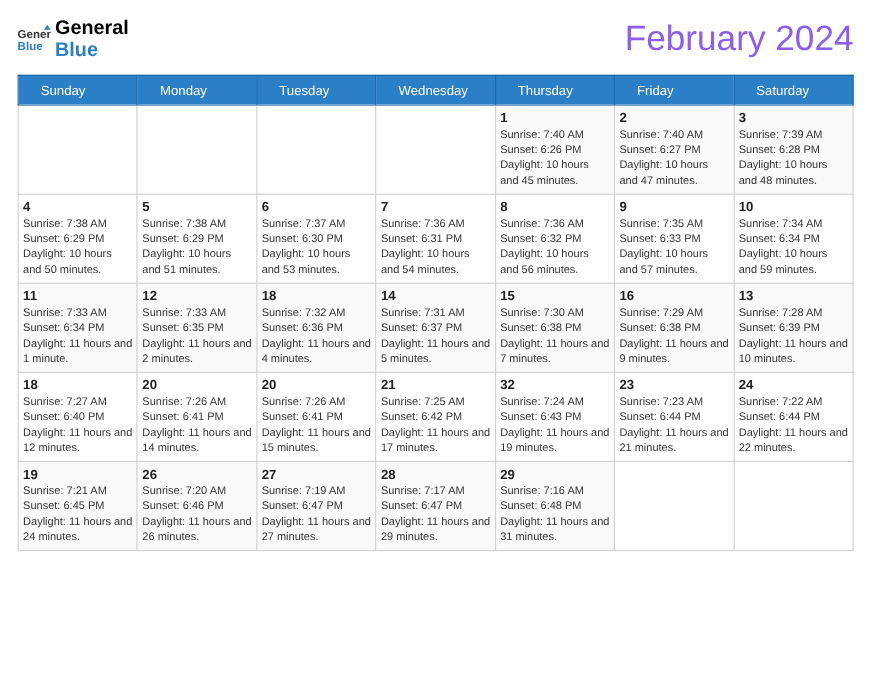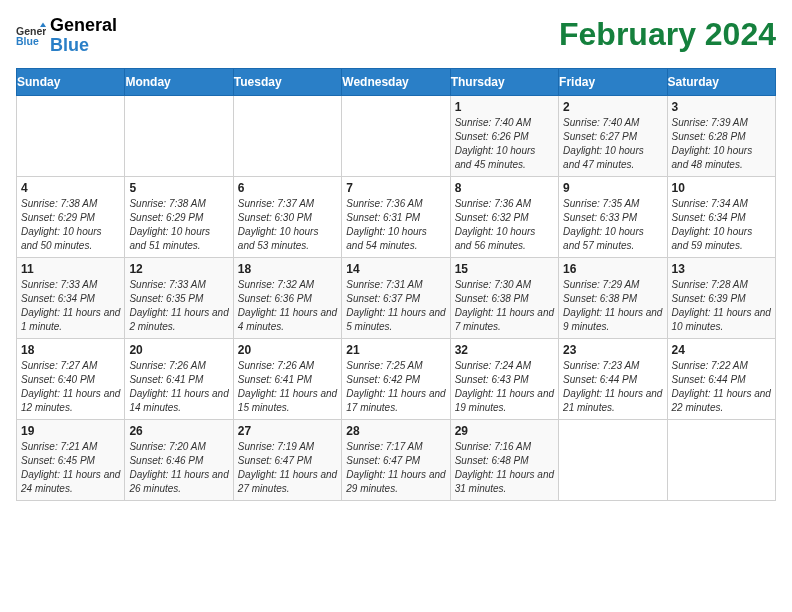--- a/index.html
+++ b/index.html
@@ -30,40 +30,40 @@
     .logo-text .blue { display: block; color: #2a7fc7; }
     .logo-icon {
       width: 30px;
       height: 30px;
     }
     .title-block {
       text-align: right;
     }
     .title-block h1 {
       font-size: 32px;
-      font-weight: bold;
-      color: #15803d;
+      font-weight: normal;
+      color: #8b5cf6;
     }
     .title-block h2 {
       font-size: 16px;
       font-weight: normal;
       color: #444;
     }
     table {
       width: 100%;
       border-collapse: collapse;
       font-size: 11px;
     }
     thead tr th {
       background-color: #2a7fc7;
       color: #fff;
       text-align: left;
-      padding: 6px 0;
+      padding: 6px 20px;
       font-size: 12px;
-      font-weight: bold;
+      font-weight: normal;
       border: 1px solid #1a6ab0;
     }
     tbody tr td {
       border: 1px solid #d0d0d0;
       vertical-align: top;
       padding: 4px;
       width: calc(100% / 7);
       min-height: 80px;
       background: #fff;
     }
@@ -73,21 +73,20 @@
     .day-number {
       font-weight: bold;
       font-size: 12px;
       margin-bottom: 2px;
       color: #222;
     }
     .day-info {
       font-size: 10px;
       color: #333;
       line-height: 1.4;
-      font-style: italic;
     }
     .empty-cell {
       background: #fff !important;
     }
   </style>
 </head>
 <body>
 
 <div class="header">
   <div class="logo">

